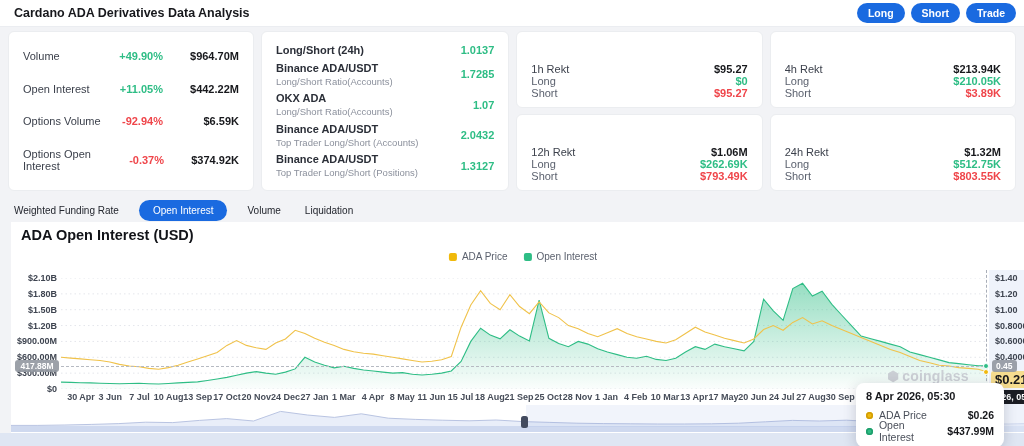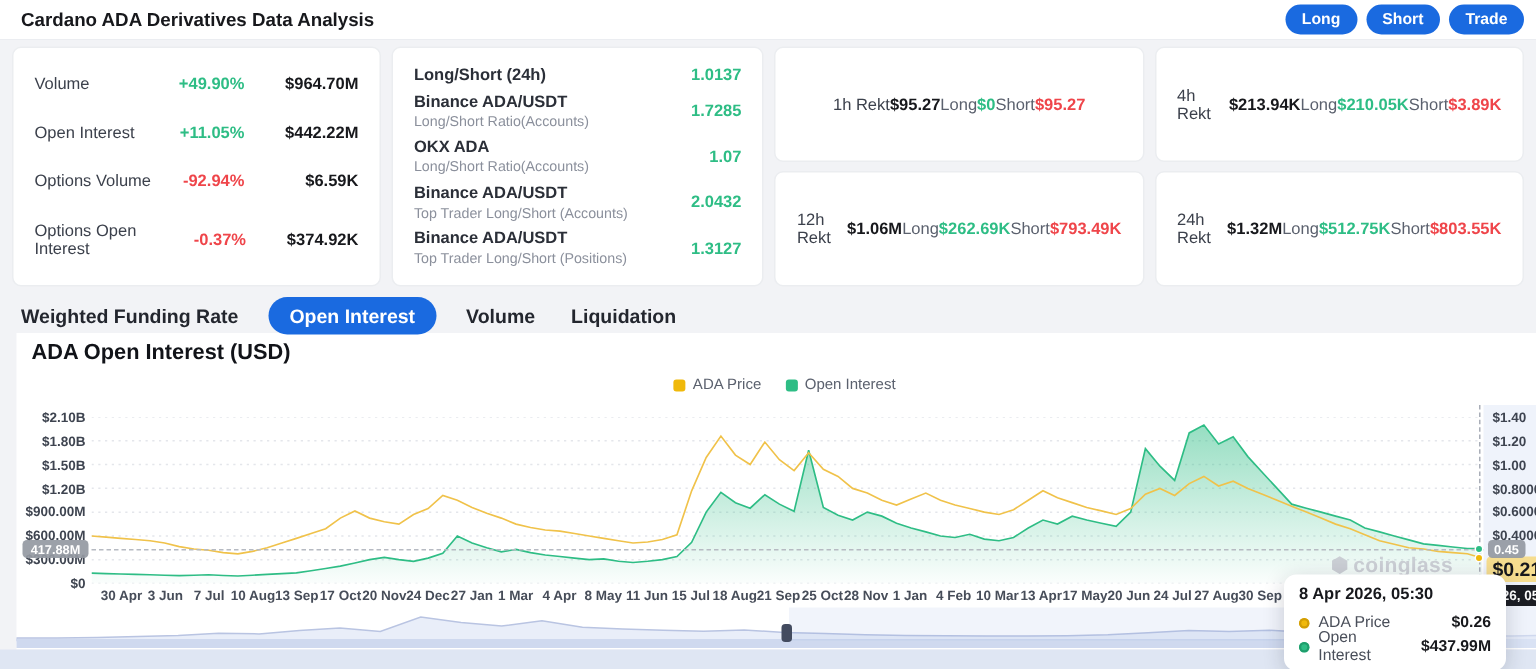--- a/index.html
+++ b/index.html
@@ -22,30 +22,30 @@
   .s-value { width:76px; text-align:right; font-weight:700; color:#17181c; }
   .pos { color:#2ebd85; } .neg { color:#ef454a; }
 
   .ratio-card { flex:1.03; display:flex; flex-direction:column; justify-content:space-around; padding:9px 0; }
   .r-row { display:flex; align-items:center; padding:0 14px; }
   .r-title { font-size:11px; font-weight:700; color:#2b2f38; line-height:1.35; }
   .r-sub { font-size:9.5px; color:#8b909c; line-height:1.3; }
   .r-value { margin-left:auto; font-weight:700; font-size:11px; color:#2ebd85; }
 
   .rekt-col { flex:1.03; display:flex; flex-direction:column; gap:6px; }
-  .rekt-card { flex:1; display:flex; flex-direction:row; justify-content:center; padding:8px 14px; }
+  .rekt-card { flex:1; display:flex; flex-direction:column; justify-content:flex-end; padding:8px 14px; }
   .rk-row { display:flex; align-items:center; font-size:11px; }
   .rk-title { color:#3c414c; }
   .rk-sub { color:#5b616e; }
   .rk-val { margin-left:auto; font-weight:700; }
   .rk-total { color:#17181c; }
 
   
   .tabs { position:absolute; top:198px; left:10px; height:24px; display:flex; align-items:center; gap:16px; z-index:5; }
-  .tab { font-size:13px; font-weight:700; color:#23262e; padding:5px 4px; cursor:pointer; white-space:nowrap; }
+  .tab { font-size:10px; font-weight:400; color:#23262e; padding:5px 4px; cursor:pointer; white-space:nowrap; }
   .tab.active { background:#1a6ae0; color:#fff; border-radius:13px; padding:5px 14px; }
 
   
   .panel { position:absolute; top:222px; left:11px; width:1024px; height:211px; background:#fff; }
   .chart-title { position:absolute; top:5px; left:10px; font-size:14.5px; font-weight:700; color:#111318; }
   .legend { position:absolute; top:29px; left:50%; transform:translateX(-50%); display:flex; gap:16px; align-items:center; z-index:2; }
   .lg-item { display:flex; align-items:center; gap:5px; cursor:pointer; }
   .lg-sw { width:8px; height:8px; border-radius:2px; }
   .sw-y { background:#f0b90b; } .sw-g { background:#2ebd85; }
   .lg-label { font-size:10px; color:#5b616e; }

